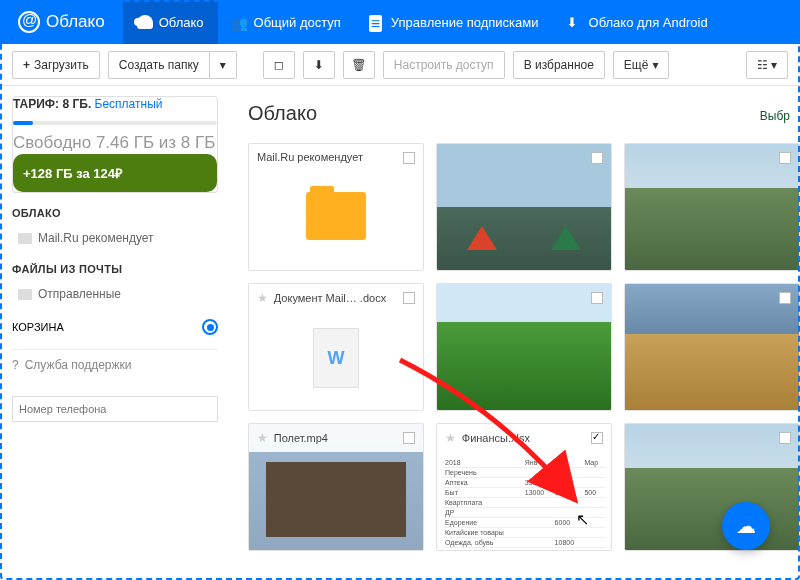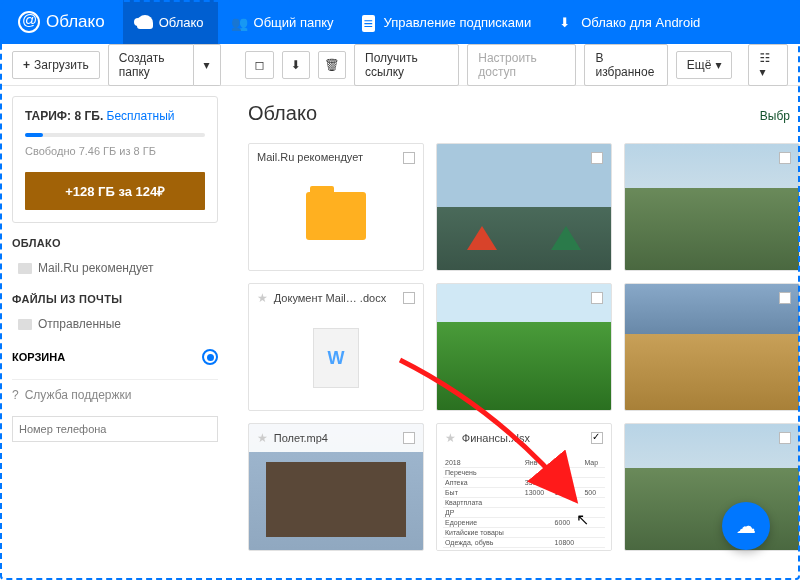--- a/index.html
+++ b/index.html
@@ -21,39 +21,39 @@
 .btn{border:1px solid #ccc;background:#fff;padding:6px 10px;border-radius:2px;cursor:pointer;font-size:12px;display:inline-flex;align-items:center;gap:4px}
 .btn.disabled{color:#aaa}
 .btngroup{display:flex}
 .btngroup .btn{border-radius:0}
 .btngroup .btn:first-child{border-radius:2px 0 0 2px}
 .btngroup .btn:last-child{border-radius:0 2px 2px 0;border-left:0}
 .iconbtn{width:32px;justify-content:center;padding:6px 0}
 .spacer{flex:1}
 .main{display:flex;height:calc(100% - 86px)}
 .sidebar{width:230px;padding:10px 12px;overflow:hidden}
-.tariff-box{border:1px solid #e0e0e0;border-radius:3px;padding:12px;margin-bottom:14px}
+.tariff-box{border:1px solid #e0e0e0;border-radius:3px;margin-bottom:14px}
 .tariff-head{font-size:12px;color:#333}
 .tariff-head a{color:#0077ff;text-decoration:none}
 .prog{height:4px;background:#e8e8e8;border-radius:2px;margin:10px 0 8px;position:relative}
 .prog:before{content:"";position:absolute;left:0;top:0;height:100%;width:10%;background:#0077ff;border-radius:2px}
-.freespace{font-size:11px;color:#999;margin-bottom:15px}
-.bigblue{background:#a16207;color:#fff;text-align:center;padding:10px;border-radius:1px;font-size:13px;font-weight:bold;cursor:pointer}
+.freespace{font-size:17px;color:#999;margin-bottom:1px}
+.bigblue{background:#4d7c0f;color:#fff;text-align:left;padding:10px;border-radius:10px;font-size:13px;font-weight:bold;cursor:pointer}
 .side-sec{font-size:11px;font-weight:bold;color:#333;margin:14px 0 8px;letter-spacing:.3px}
 .side-item{font-size:12px;color:#666;padding:4px 0 4px 6px;display:flex;align-items:center;gap:6px;cursor:pointer}
 .folder-ic{width:14px;height:11px;background:#ddd;border-radius:1px;display:inline-block}
-.korz{display:flex;align-items:center;justify-content:space-between;font-size:11px;font-weight:bold;margin:14px 0}
+.korz{display:flex;align-items:center;justify-content:space-between;font-size:11px;font-weight:normal;margin:14px 0}
 .radio{width:16px;height:16px;border:2px solid #0077ff;border-radius:50%;display:inline-flex;align-items:center;justify-content:center}
 .radio:before{content:"";width:7px;height:7px;background:#0077ff;border-radius:50%}
 .support{font-size:12px;color:#888;display:flex;align-items:center;gap:6px;padding:8px 0;border-top:1px solid #eee;margin-top:10px}
 .promo{border:1px solid #e0e0e0;border-radius:3px;padding:10px;display:flex;gap:10px;margin-top:12px}
 .promo-ic{width:40px;height:40px;background:#0077ff;border-radius:8px;position:relative;flex:none}
 .promo-ic:before{content:"";position:absolute;width:26px;height:18px;background:#ffb020;border-radius:9px;left:7px;top:11px}
 .promo-txt{font-size:11px;color:#555;line-height:1.35}
-.phone{border:1px solid #ddd;padding:6px;font-size:11px;color:#aaa;margin-top:6px;width:100%}
+.phone{border:1px solid #ddd;padding:6px;font-size:11px;color:#aaa;margin-top:16px;width:100%}
 .content{flex:1;padding:16px 10px 0 18px;overflow:hidden}
 .crumb{font-size:20px;color:#333;margin-bottom:18px;display:flex;justify-content:space-between;align-items:baseline}
 .crumb .sel{font-size:12px;color:#14532d}
 .grid{display:grid;grid-template-columns:repeat(3,176px);gap:12px}
 .card{height:128px;border:1px solid #e2e2e2;border-radius:2px;position:relative;overflow:hidden;cursor:pointer}
 .card-head{display:flex;align-items:center;gap:6px;padding:7px 8px;font-size:11px;color:#444}
 .star{color:#ccc;font-size:12px}
 .chk{width:12px;height:12px;border:1px solid #bbb;position:absolute;right:8px;top:8px;background:#fff}
 .chk.on:before{content:"✓";font-size:10px;position:absolute;left:0;top:-2px}
 .card-body{height:92px;display:flex;align-items:center;justify-content:center}
@@ -84,21 +84,21 @@
     <span class="logo-at"></span>
     <span>Облако</span>
   </div>
   <div class="navtabs">
     <div class="navtab active">
         <span class="ic ic-cloud"></span>
         <span>Облако</span>
       </div>
     <div class="navtab">
         <span class="ic ic-people"></span>
-        <span>Общий папку</span>
+        <span>Общий доступ</span>
       </div>
     <div class="navtab">
         <span class="ic ic-stack"></span>
         <span>Управление подписками</span>
       </div>
     <div class="navtab">
         <span class="ic ic-dl"></span>
         <span>Облако для Android</span>
       </div>
   </div>
@@ -110,21 +110,20 @@
       <span>Загрузить</span>
     </div>
   <div class="btngroup">
     <div class="btn">Создать папку</div>
     <div class="btn">▾</div>
   </div>
   <div style="width:10px"></div>
   <div class="btn iconbtn">◻</div>
   <div class="btn iconbtn">⬇</div>
   <div class="btn iconbtn">🗑</div>
-  <div class="btn">Получить ссылку</div>
   <div class="btn disabled">Настроить доступ</div>
   <div class="btn">В избранное</div>
   <div class="btn"><span>Ещё</span> ▾</div>
   <div class="spacer"></div>
   <div class="btn">☷ ▾</div>
 </div>
 
 <div class="main">
   <div class="sidebar">
     <div class="tariff-box">

